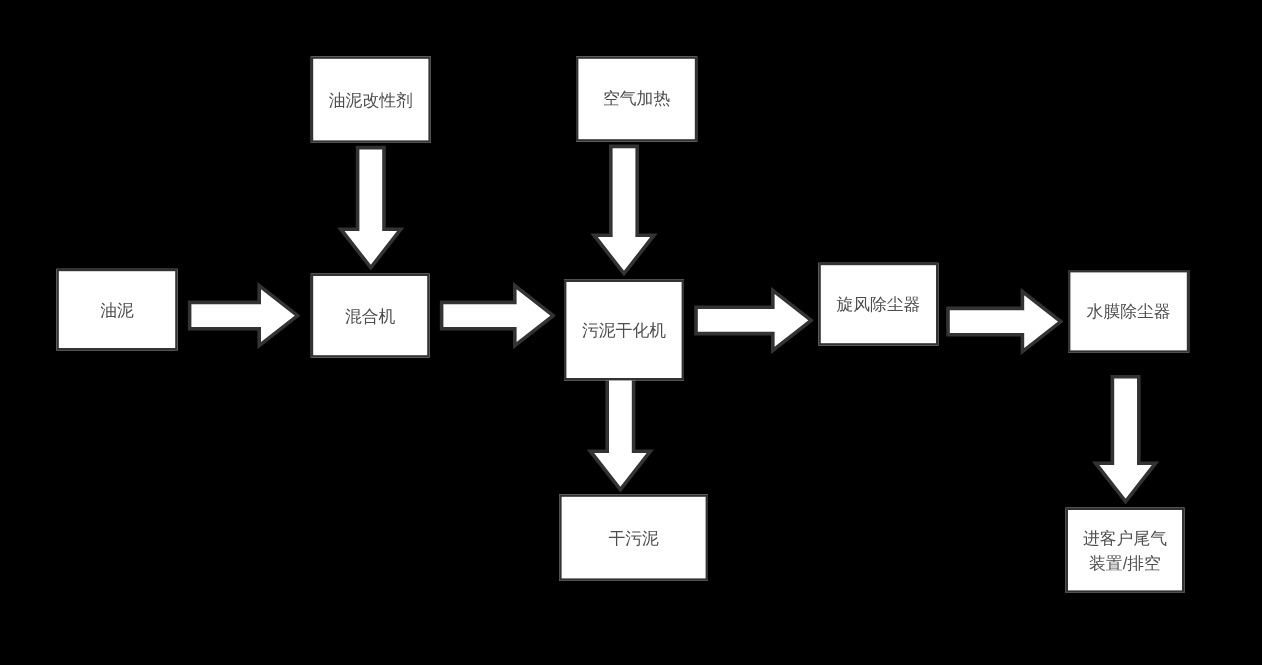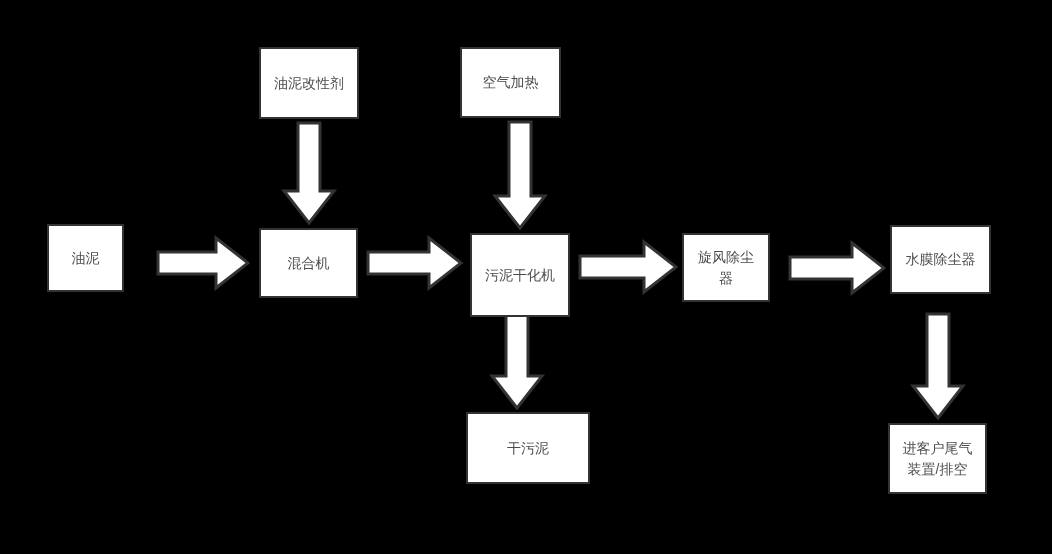--- a/index.html
+++ b/index.html
@@ -34,25 +34,25 @@
     display: block;
   }
   .arrow polygon {
     fill: #ffffff;
     stroke: #333333;
     stroke-width: 3;
     stroke-linejoin: miter;
   }
   
   .n-oil-sludge-modifier   { left: 259px; top: 47px;  width: 100px; height: 72px; }
-  .n-air-heating           { left: 460px; top: 47px;  width: 101px; height: 71px; }
-  .n-oil-sludge            { left: 47px;  top: 224px; width: 77px; height: 68px; }
+  .n-air-heating           { left: 480px; top: 47px;  width: 101px; height: 71px; }
+  .n-oil-sludge            { left: 47px;  top: 224px; width: 101px; height: 68px; }
   .n-mixer                 { left: 259px; top: 228px; width: 99px;  height: 70px; }
   .n-sludge-dryer          { left: 470px; top: 233px; width: 100px; height: 84px; }
-  .n-cyclone               { left: 682px; top: 233px; width: 88px; height: 69px; }
+  .n-cyclone               { left: 682px; top: 219px; width: 100px; height: 69px; }
   .n-water-film            { left: 890px; top: 225px; width: 101px; height: 69px; }
   .n-dry-sludge            { left: 466px; top: 412px; width: 124px; height: 72px; }
   .n-customer-tail-gas     { left: 888px; top: 423px; width: 99px;  height: 71px; }
   
   .a1 { left: 281px; top: 121px; }
   .a2 { left: 492px; top: 120px; }
   .a3 { left: 156px; top: 235px; }
   .a4 { left: 366px; top: 235px; }
   .a5 { left: 578px; top: 239px; }
   .a6 { left: 788px; top: 240px; }

